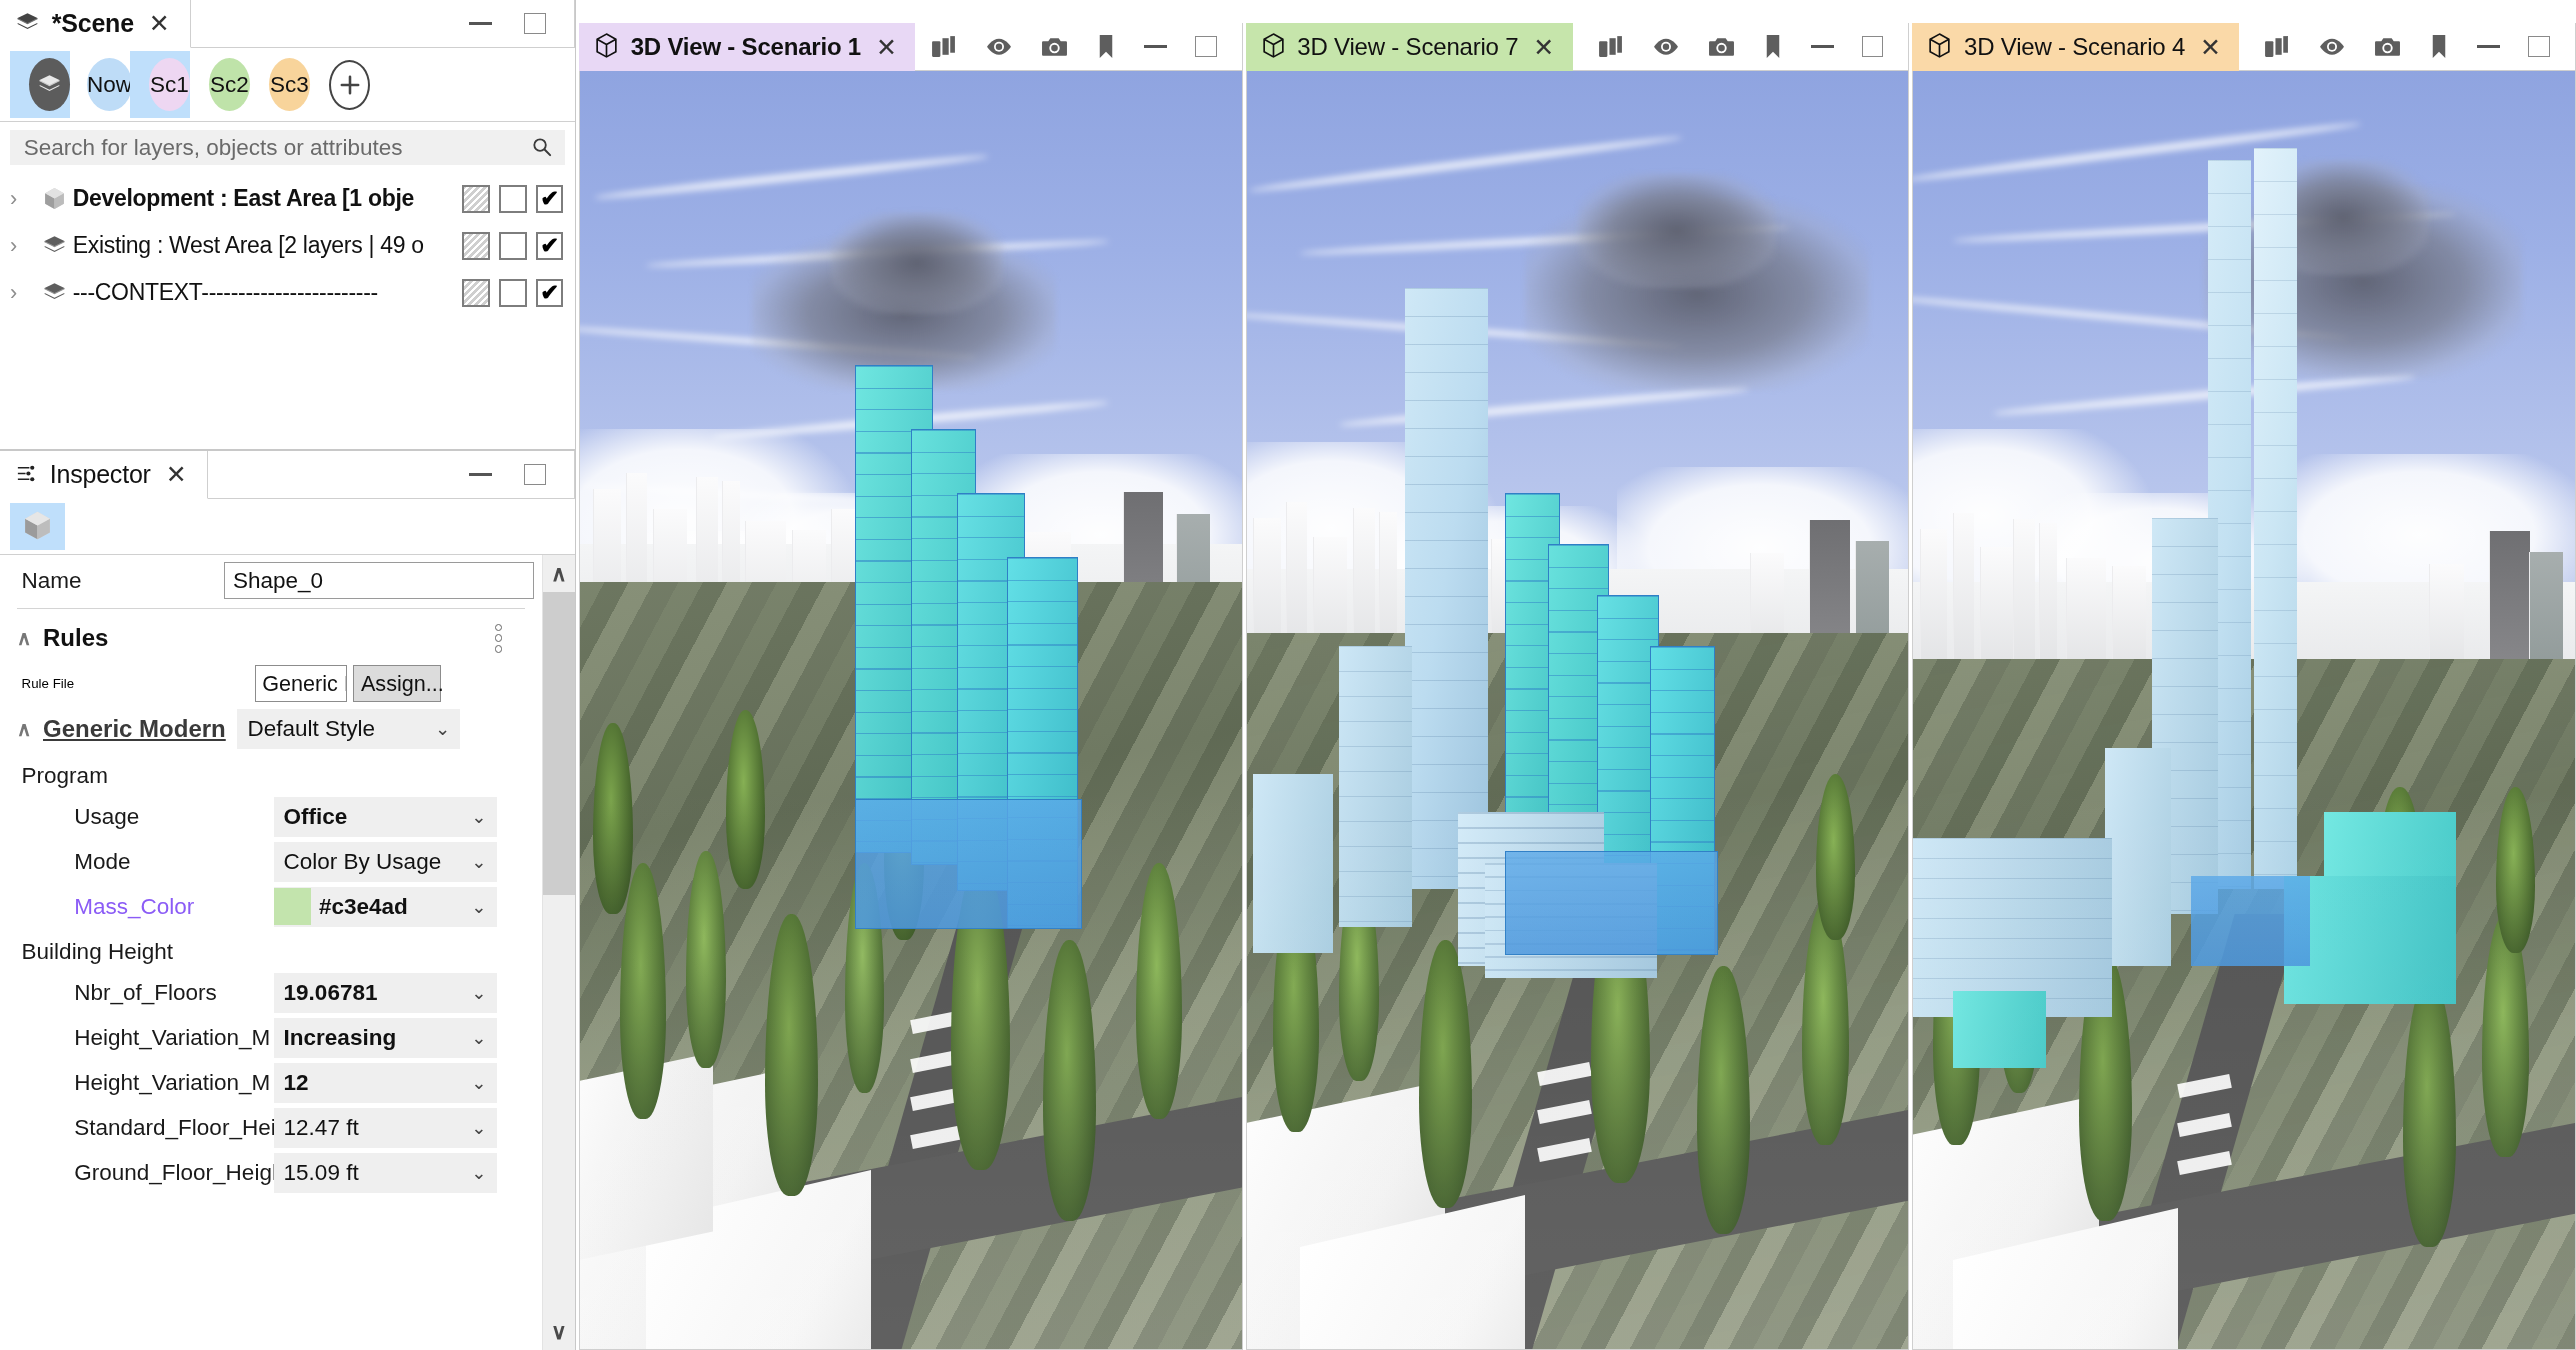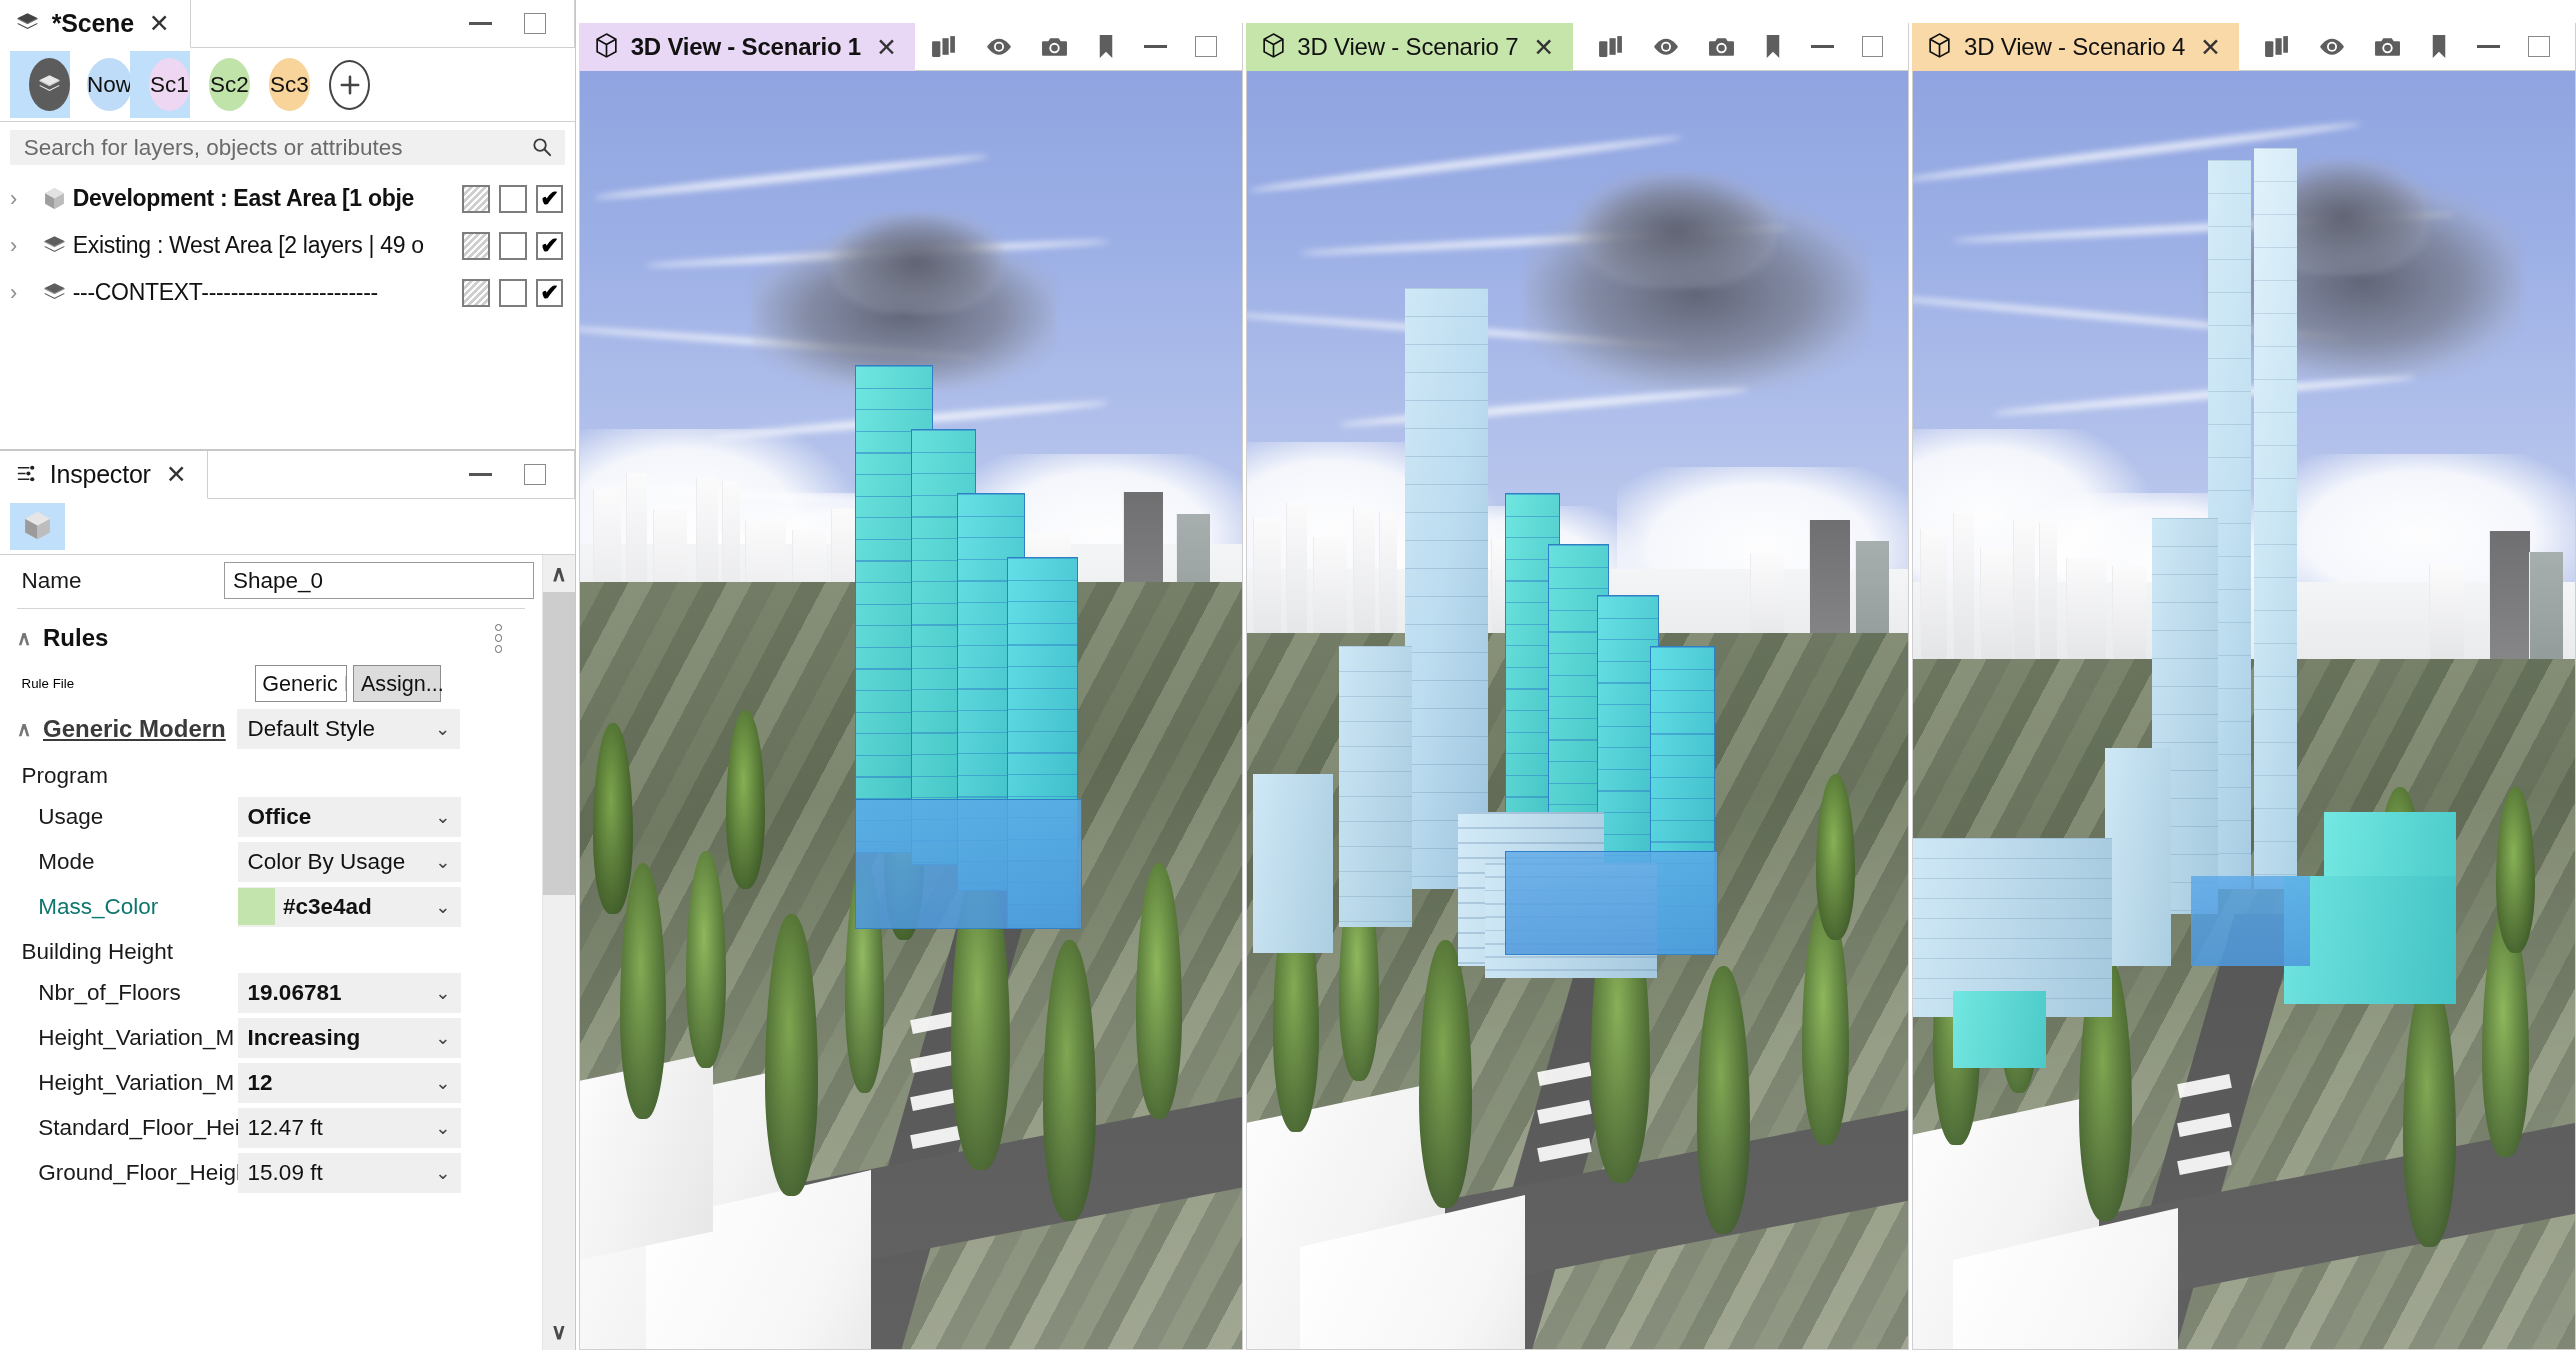--- a/index.html
+++ b/index.html
@@ -65,23 +65,23 @@
   .section-hdr .t.u{text-decoration:underline;color:#3a3a3a;}
   .dots{position:absolute;right:40px;display:flex;flex-direction:column;gap:3.3px;}
   .dots i{width:7.5px;height:7.5px;border:1.7px solid #666;border-radius:50%;display:block;box-sizing:border-box;}
   .btn-row{display:flex;align-items:center;height:43px;padding-left:21.6px;}
   .btn-row .lbl{width:233px;}
   .fld{width:92px;height:37px;border:0.8px solid #8c8c8c;box-sizing:border-box;display:flex;align-items:center;padding-left:6.7px;font-size:21.6px;color:#111;background:#fff;overflow:hidden;white-space:nowrap;}
   .pbtn{margin-left:6.7px;width:88px;height:37px;background:#dcdcdc;border:0.8px solid #8c8c8c;box-sizing:border-box;display:flex;align-items:center;padding-left:6.7px;font-size:21.6px;color:#111;}
   .style-combo{margin-left:11.7px;width:223px;height:40px;background:#efefef;display:flex;align-items:center;padding:0 10px;box-sizing:border-box;font-size:22.5px;color:#111;}
   .style-combo .cv{flex:1;white-space:nowrap;overflow:hidden;}
   .grp-title{font-size:22.5px;color:#1a1a1a;padding:10px 0 5px 21.6px;}
-  .arow{display:flex;align-items:center;height:45px;padding-left:21.6px;}
+  .arow{display:flex;align-items:center;height:45px;padding-left:21.6px;margin-left:36px;}
   .arow .albl{font-size:22.5px;color:#1a1a1a;width:216px;flex:none;white-space:nowrap;overflow:hidden;padding-left:16.7px;box-sizing:border-box;}
-  .arow .albl.dim{color:#0f766e;}
+  .arow .albl.dim{color:#8b5cf6;}
   .aval{width:223px;height:40px;background:#efefef;display:flex;align-items:center;padding:0 10px;box-sizing:border-box;font-size:22.5px;color:#111;overflow:hidden;}
   .aval .vv{flex:1;white-space:nowrap;overflow:hidden;}
   .aval .vv.b{font-weight:bold;}
   .swatch{width:37px;height:37px;flex:none;margin-right:8.3px;margin-left:-6.7px;}
   .caret{font-size:18.3px;color:#444;margin-left:5px;flex:none;}
   .aval.withswatch{padding-left:6.7px;}
 
   
   .vscroll{width:32px;background:#efefef;display:flex;flex-direction:column;align-items:center;flex:none;border-left:0.8px solid #e3e3e3;}
   .vs-arrow{height:37px;width:100%;display:flex;align-items:center;justify-content:center;color:#4a4a4a;font-size:21.6px;font-weight:bold;}

